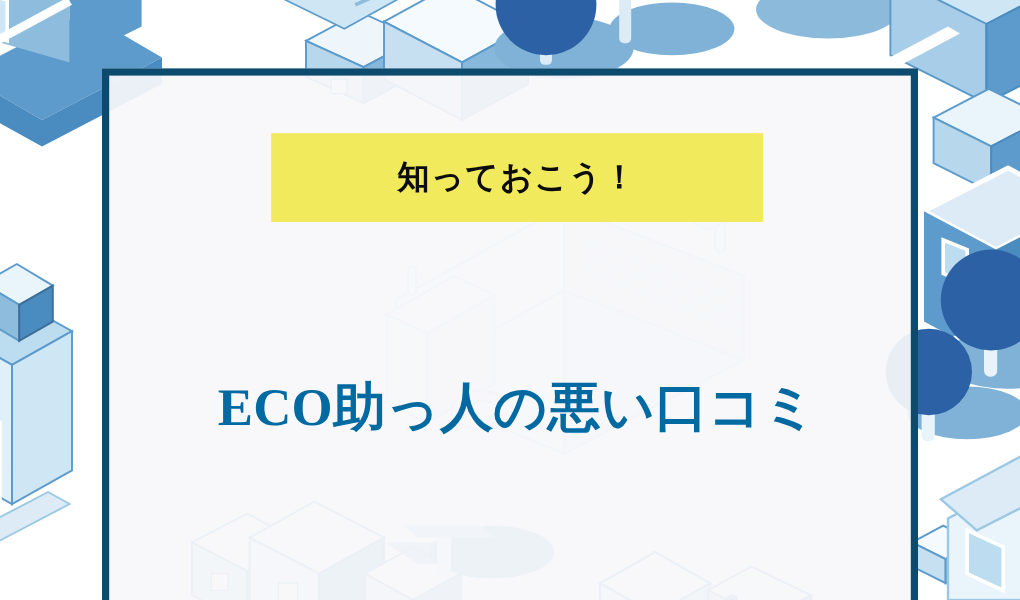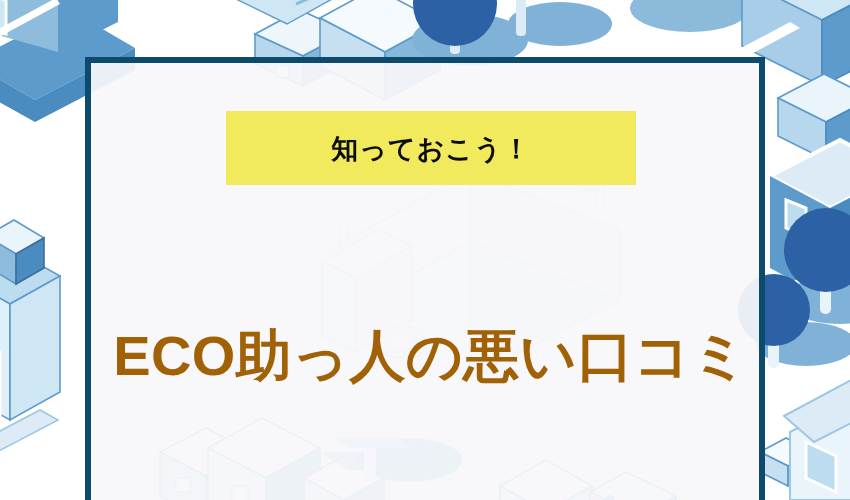--- a/index.html
+++ b/index.html
@@ -72,25 +72,25 @@
     position: absolute;
     left: 0;
     top: 224px;   
     width: 680px;
     display: flex;
     align-items: center;
     justify-content: center;
   }
 
   #headline-text {
-    font-family: Liberation Sans, sans-serif;
+    font-family: Liberation Serif, serif;
     font-weight: 700;
-    font-size: 56px;
+    font-size: 44px;
     letter-spacing: 0.005em;
-    color: #a16207;
+    color: #0369a1;
     white-space: nowrap;
     line-height: 1.1;
     text-align: center;
   }
 </style>
 </head>
 <body>
 
 <div id="stage">
 

